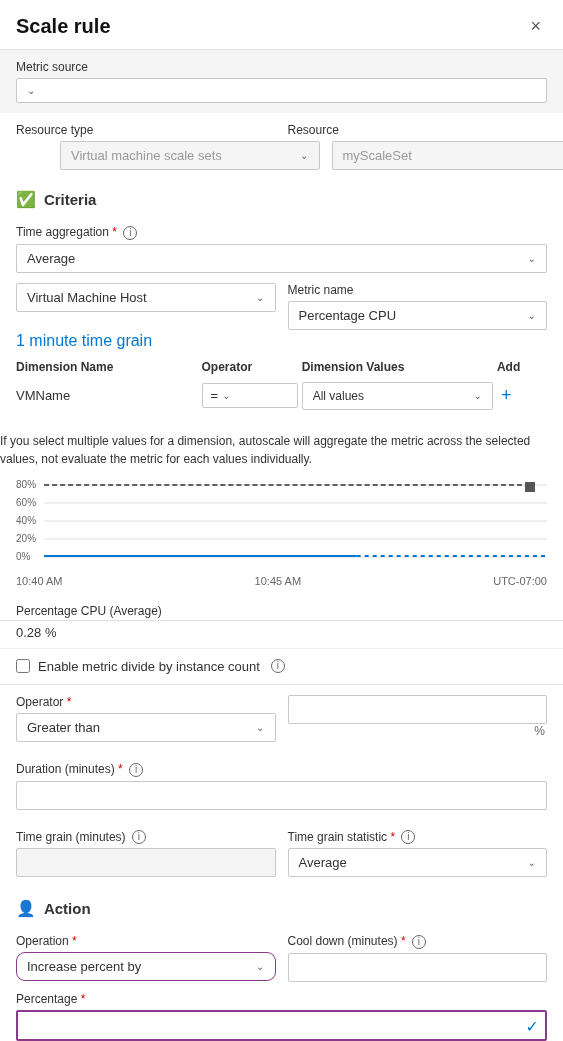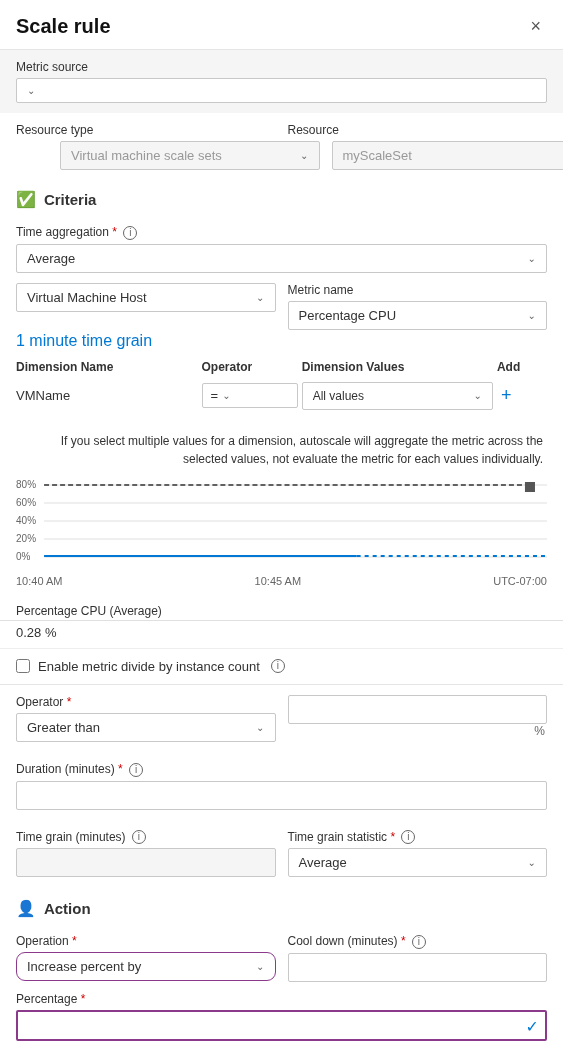--- a/index.html
+++ b/index.html
@@ -136,23 +136,22 @@
       color: #0078d4;
       font-size: 18px;
       background: none;
       border: none;
       cursor: pointer;
       padding: 0 4px;
     }
     .info-note {
       font-size: 12px;
       color: #333;
-      padding: 8px 20px;
+      padding: 8px 0;
       line-height: 1.5;
-      text-align: right;
     }
     .time-grain-note {
       text-align: left;
       font-size: 16px;
       color: #0078d4;
       padding: 2px 0;
     }
     
     .chart-container {
       padding: 0 16px;

